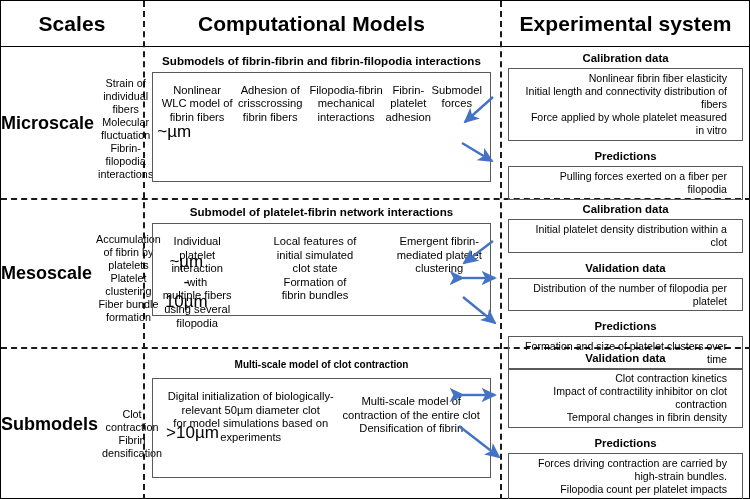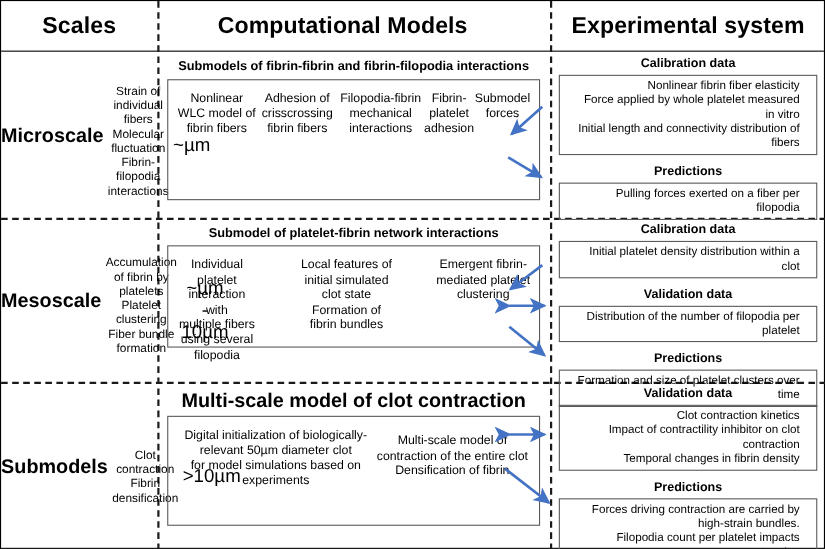--- a/index.html
+++ b/index.html
@@ -133,22 +133,22 @@
         <div class="mgroup">Filopodia-fibrin mechanical interactions</div>
         <div class="mgroup">Fibrin-platelet adhesion</div>
         <div class="mgroup">Submodel forces</div>
       </div>
     </div>
 
     <div class="col-exp">
       <div class="exp-head">Calibration data</div>
       <div class="exp-box">
         <div class="exp-line">Nonlinear fibrin fiber elasticity</div>
+        <div class="exp-line">Initial length and connectivity distribution of fibers</div>
         <div class="exp-line">Force applied by whole platelet measured in vitro</div>
-        <div class="exp-line">Initial length and connectivity distribution of fibers</div>
       </div>
       <div class="exp-head spaced">Predictions</div>
       <div class="exp-box">
         <div class="exp-line">Pulling forces exerted on a fiber per filopodia</div>
       </div>
     </div>
   </div>
 
   <div class="row r2">
 
@@ -185,21 +185,21 @@
 
   <div class="row r3">
 
     <div class="col-scales">
       <div class="scale-title">Submodels</div>
       <div class="scale-desc" style="margin-top:8px;">Clot contraction<br>Fibrin densification</div>
       <div class="scale-size">&gt;10µm</div>
     </div>
 
     <div class="col-models">
-      <div class="models-title" style="font-size:18px;margin-top:4px;margin-bottom:7px;">Multi-scale model of clot contraction</div>
+      <div class="models-title" style="font-size:10px;margin-top:4px;margin-bottom:7px;">Multi-scale model of clot contraction</div>
       <div class="models-box m3">
         <div class="mgroup">Digital initialization of biologically-relevant 50µm diameter clot<br>for model simulations based on experiments</div>
         <div class="mgroup" style="margin-top:9px;">Multi-scale model of contraction of the entire clot<br>Densification of fibrin</div>
       </div>
     </div>
 
     <div class="col-exp">
       <div class="exp-head">Validation data</div>
       <div class="exp-box">
         <div class="exp-line">Clot contraction kinetics</div>

